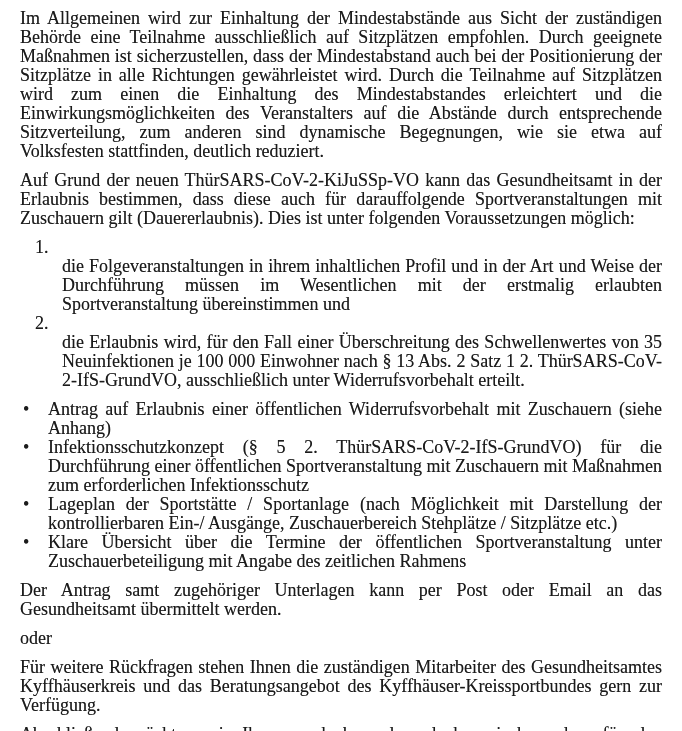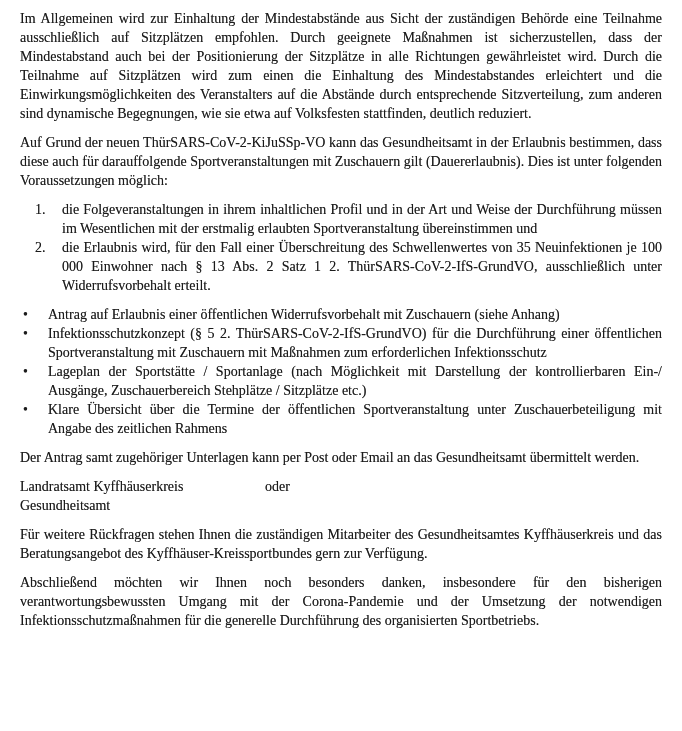--- a/index.html
+++ b/index.html
@@ -11,21 +11,21 @@
     width: 682px;
     height: 731px;
     overflow: hidden;
   }
   .page {
     box-sizing: border-box;
     width: 682px;
     height: 731px;
     padding: 9px 20px 0 20px;
     font-family: "Liberation Serif", "DejaVu Serif", serif;
-    font-size: 14px;
+    font-size: 18px;
     line-height: 19px;
     color: #1b1b1b;
     text-shadow: 0 0 0.4px rgba(30,30,30,0.55);
   }
   .para {
     margin: 0 0 10px 0;
     text-align: justify;
   }
   .numbered-list {
     margin: 0 0 10px 0;
@@ -35,20 +35,21 @@
   }
   .num-marker {
     box-sizing: border-box;
     width: 42px;
     padding-left: 15px;
     flex-shrink: 0;
   }
   .num-text {
     flex: 1;
     text-align: justify;
+    margin-top: 19px;
   }
   .bullet-list {
     margin: 0 0 10px 0;
   }
   .bullet-item {
     display: flex;
   }
   .bullet-marker {
     box-sizing: border-box;
     width: 28px;
@@ -117,23 +118,21 @@
     <div class="bullet-item">
       <span class="bullet-marker">•</span>
       <div class="bullet-text">Klare Übersicht über die Termine der öffentlichen Sportveranstaltung unter Zuschauerbeteiligung mit Angabe des zeitlichen Rahmens</div>
     </div>
   </div>
 
   <p class="para">Der Antrag samt zugehöriger Unterlagen kann per Post oder Email an das Gesundheitsamt übermittelt werden.</p>
 
   <div class="contact-block">
     <div class="contact-row">
-      <span class="contact-org">Landratsamt Kyffhäuserkreis</span>
       <span class="contact-connector">oder</span>
     </div>
-    <div>Gesundheitsamt</div>
   </div>
 
   <p class="para">Für weitere Rückfragen stehen Ihnen die zuständigen Mitarbeiter des Gesundheitsamtes Kyffhäuserkreis und das Beratungsangebot des Kyffhäuser-Kreissportbundes gern zur Verfügung.</p>
 
   <p class="para">Abschließend möchten wir Ihnen noch besonders danken, insbesondere für den bisherigen verantwortungsbewussten Umgang mit der Corona-Pandemie und der Umsetzung der notwendigen Infektionsschutzmaßnahmen für die generelle Durchführung des organisierten Sportbetriebs.</p>
 
 </div>
 
 </body></html>

